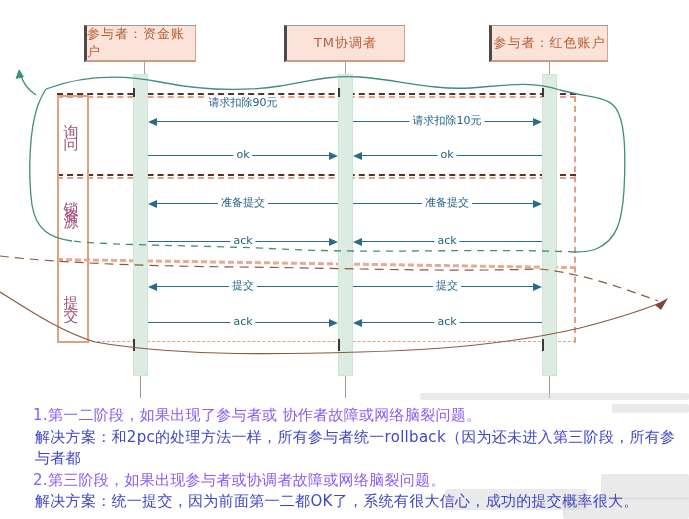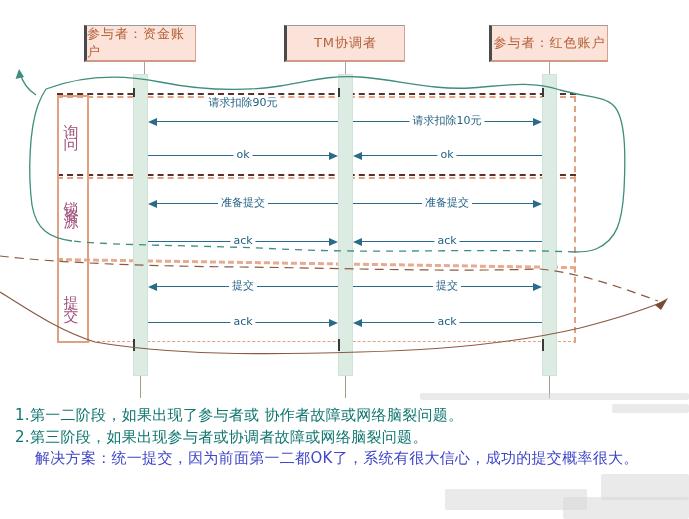--- a/index.html
+++ b/index.html
@@ -35,21 +35,21 @@
   .mh.l{border-width:4px 9px 4px 0;border-color:transparent #2a6b8a transparent transparent;}
   .mh.r{border-width:4px 0 4px 9px;border-color:transparent transparent transparent #2a6b8a;}
   .mt{position:absolute;transform:translateX(-50%);font-size:11px;line-height:14px;
     color:#1f5f82;background:#fff;padding:0 3px;white-space:nowrap;z-index:6;}
   
   #curves{position:absolute;left:0;top:0;z-index:8;pointer-events:none;}
   
   .wmark{position:absolute;background:#d6d6d6;opacity:.5;border-radius:2px;z-index:1;}
   #notes{position:absolute;left:0;top:405px;width:689px;z-index:2;
     font-size:15px;line-height:21.5px;letter-spacing:.3px;}
-  #notes .problem{color:#0f766e;padding-left:15px;}
+  #notes .problem{color:#8b5cf6;padding-left:33px;}
   #notes .solution{color:#4046c8;padding-left:35px;}
   #notes .wrap{color:#4046c8;padding-left:18px;}
 </style>
 </head>
 <body>
 
 <div id="stage">
 
   <div class="wmark" style="left:420px;top:393px;width:269px;height:7px"></div>
   <div class="wmark" style="left:612px;top:404px;width:77px;height:9px"></div>
@@ -144,17 +144,18 @@
     <path d="M 72,241 C 50,238 36,230 32,205 C 28,175 29,130 38,105 C 41,97 44,92 46,89" fill="none" stroke="#3e8d7d" stroke-width="1.3"></path>
     <path d="M 36,95 C 28,90 23,84 20,73" fill="none" stroke="#3e8d7d" stroke-width="1.3"></path>
     <polygon points="19,69 15.5,79 24,77" fill="#3e8d7d"></polygon>
     <path d="M 0,256 C 60,263 140,266 240,267 C 340,268 440,272 540,269 C 580,273 620,287 658,301" fill="none" stroke="#8a5a42" stroke-width="1.2" stroke-dasharray="9 6"></path>
     <path d="M 0,292 C 30,311 60,331 95,342 C 170,355 260,355 360,352 C 440,350 520,342 580,328 C 615,319 645,309 660,303" fill="none" stroke="#8a5a42" stroke-width="1.2"></path>
     <polygon points="668,298 655,305 661,310" fill="#7a4a36"></polygon>
   </svg>
 
   <div id="notes">
     <div class="problem">1.第一二阶段，如果出现了参与者或 协作者故障或网络脑裂问题。</div>
+    <div class="solution">解决方案：和2pc的处理方法一样，所有参与者统一rollback（因为还未进入第三阶段，所有参与者都</div>
     <div class="problem">2.第三阶段，如果出现参与者或协调者故障或网络脑裂问题。</div>
     <div class="solution">解决方案：统一提交，因为前面第一二都OK了，系统有很大信心，成功的提交概率很大。</div>
   </div>
 
 </div>
 
 </body></html>

